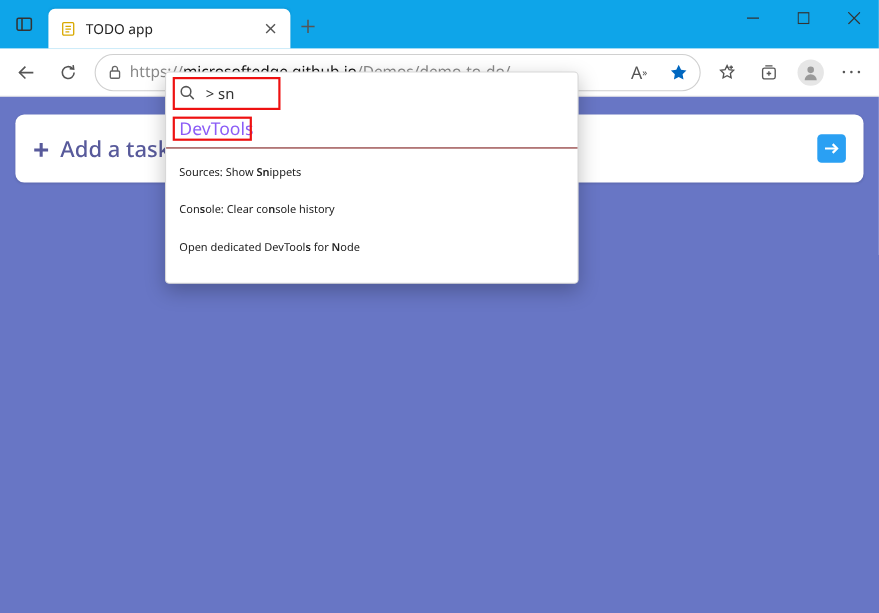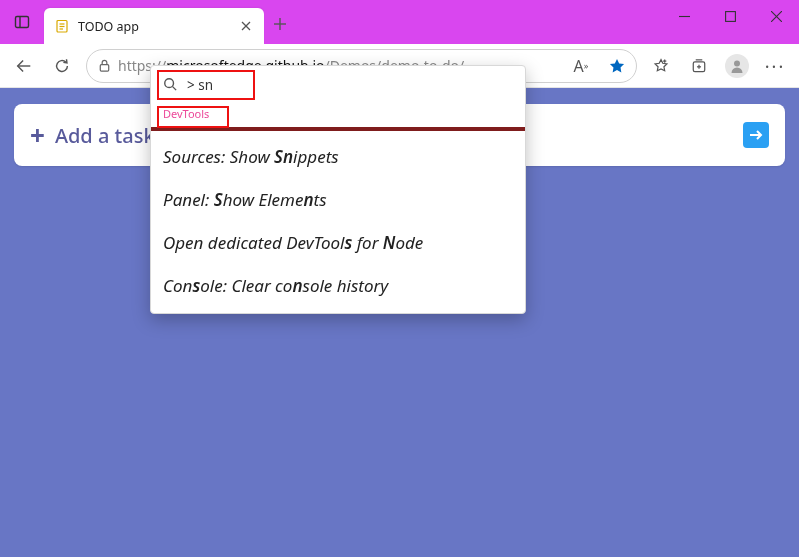--- a/index.html
+++ b/index.html
@@ -1,20 +1,20 @@
 <!DOCTYPE html>
 <html><head>
 <meta charset="utf-8">
 <style>
   * { box-sizing: border-box; font-family: "Segoe UI", system-ui, sans-serif; }
   html, body { margin: 0; padding: 0; }
   body { width: 799px; height: 557px; background: #fff; overflow: hidden; position: relative; }
 
   
-  .title-bar { height: 44px; background: #d946ef; display: flex; align-items: flex-start; position: relative; }
+  .title-bar { height: 44px; background: #0ea5e9; display: flex; align-items: flex-start; position: relative; }
   .tab-strip-button { width: 44px; height: 44px; display:flex; align-items:center; justify-content:center; color:#333; }
   .tab { margin-top: 8px; height: 36px; background: #fff; border-radius: 6px 6px 0 0; display: flex; align-items: center; padding: 0 10px 0 10px; gap: 8px; min-width: 220px; box-shadow: 0 -1px 2px rgba(0,0,0,0.05); }
   .tab-favicon { width: 16px; height: 16px; display:flex; align-items:center; justify-content:center; color:#000; }
   .tab-title { font-size: 12.5px; color: #222; flex: 1; white-space: nowrap; overflow: hidden; text-overflow: ellipsis; }
   .tab-close { width: 16px; height:16px; display:flex; align-items:center; justify-content:center; color:#555; font-size: 14px; }
   .new-tab { width: 32px; height:32px; margin-top:8px; display:flex; align-items:center; justify-content:center; color:#444; font-size: 18px; }
   .win-controls { position: absolute; right: 0; top: 0; display:flex; }
   .win-btn { width: 46px; height: 32px; display:flex; align-items:center; justify-content:center; color:#333; }
   .win-btn svg { width:11px; height:11px; }
 
@@ -32,29 +32,29 @@
   .more-dots { font-size: 18px; letter-spacing: 2px; }
 
   
   .page { position:absolute; top:88px; left:0; right:0; bottom:0; background:#6876c5; }
   .task-card { position:absolute; left:14px; right:14px; top:16px; height:62px; background:#fff; border-radius:8px; display:flex; align-items:center; padding:0 16px; justify-content:space-between; color:#585a9b; box-shadow: 0 1px 2px rgba(0,0,0,0.1);}
   .task-left { display:flex; align-items:center; gap:10px; font-size:20px; font-weight:500; }
   .task-plus { font-size:26px; font-weight:700; color:#585a9b; line-height:1; }
   .task-arrow { width:26px; height:26px; border-radius:4px; background:#2aa0f3; color:#fff; display:flex; align-items:center; justify-content:center; }
 
   
-  .popover { position:absolute; top:65px; left:150px; width:376px; background:#fff; border:1px solid #d8d8d8; border-radius:4px; box-shadow: 0 6px 18px rgba(0,0,0,0.25); z-index:20; padding-bottom:6px;}
+  .popover { position:absolute; top:65px; left:150px; width:376px; background:#fff; border:1px solid #d8d8d8; border-radius:4px; box-shadow: 0 6px 18px rgba(0,0,0,0.25); z-index:20; padding-bottom:16px;}
   .search-row { display:flex; align-items:center; gap:8px; padding:6px 10px 4px 12px; }
   .search-row .mag { color:#555; }
   .search-row input { border:none; outline:none; font-size:13.5px; flex:1; color:#333; padding:4px 2px; font-family: inherit;}
   .search-highlight { position:absolute; border:2px solid #e11; pointer-events:none; }
   .hl-search { top:4px; left:6px; width:98px; height:30px; }
   .hl-section { top:40px; left:6px; width:72px; height:22px; }
-  .section-label { font-size:11px; color:#ec4899; padding: 4px 12px 6px 12px; border-bottom: 4px solid #7f1d1d; margin-bottom:4px;}
-  .cmd-item { font-size:17px; color:#222; padding: 10px 12px; cursor: default; font-style: italic; }
+  .section-label { font-size:16px; color:#8b5cf6; padding: 4px 12px 6px 12px; border-bottom: 1px solid #7f1d1d; margin-bottom:4px;}
+  .cmd-item { font-size:10px; color:#222; padding: 10px 12px; cursor: default; }
   .cmd-item b { font-weight:600; }
 </style>
 </head>
 <body>
 
 <div class="title-bar">
   <div class="tab-strip-button">
     <svg width="16" height="16" viewBox="0 0 16 16" fill="none" stroke="currentColor" stroke-width="1.4">
         <rect x="1.5" y="2.5" width="13" height="11" rx="1.5"></rect>
         <line x1="6" y1="2.5" x2="6" y2="13.5"></line>
@@ -178,17 +178,16 @@
   <div class="search-row">
     <span class="mag"><svg width="14" height="14" viewBox="0 0 16 16" fill="none" stroke="currentColor" stroke-width="1.6">
           <circle cx="7" cy="7" r="5"></circle>
           <line x1="11" y1="11" x2="15" y2="15"></line>
         </svg></span>
     <input type="text" value="&gt; sn" style="">
   </div>
   <div class="section-label">DevTools</div>
   <div id="cmd-list">
       <div class="cmd-item">Sources: Show <b>Sn</b>ippets</div>
-      <div class="cmd-item">Panel: <b>S</b>how Eleme<b>n</b>ts</div>
+      <div class="cmd-item">Con<b>s</b>ole: Clear co<b>n</b>sole history</div>
       <div class="cmd-item">Open dedicated DevTool<b>s</b> for <b>N</b>ode</div>
-      <div class="cmd-item">Con<b>s</b>ole: Clear co<b>n</b>sole history</div>
     </div>
 </div>
 
 </body></html>

